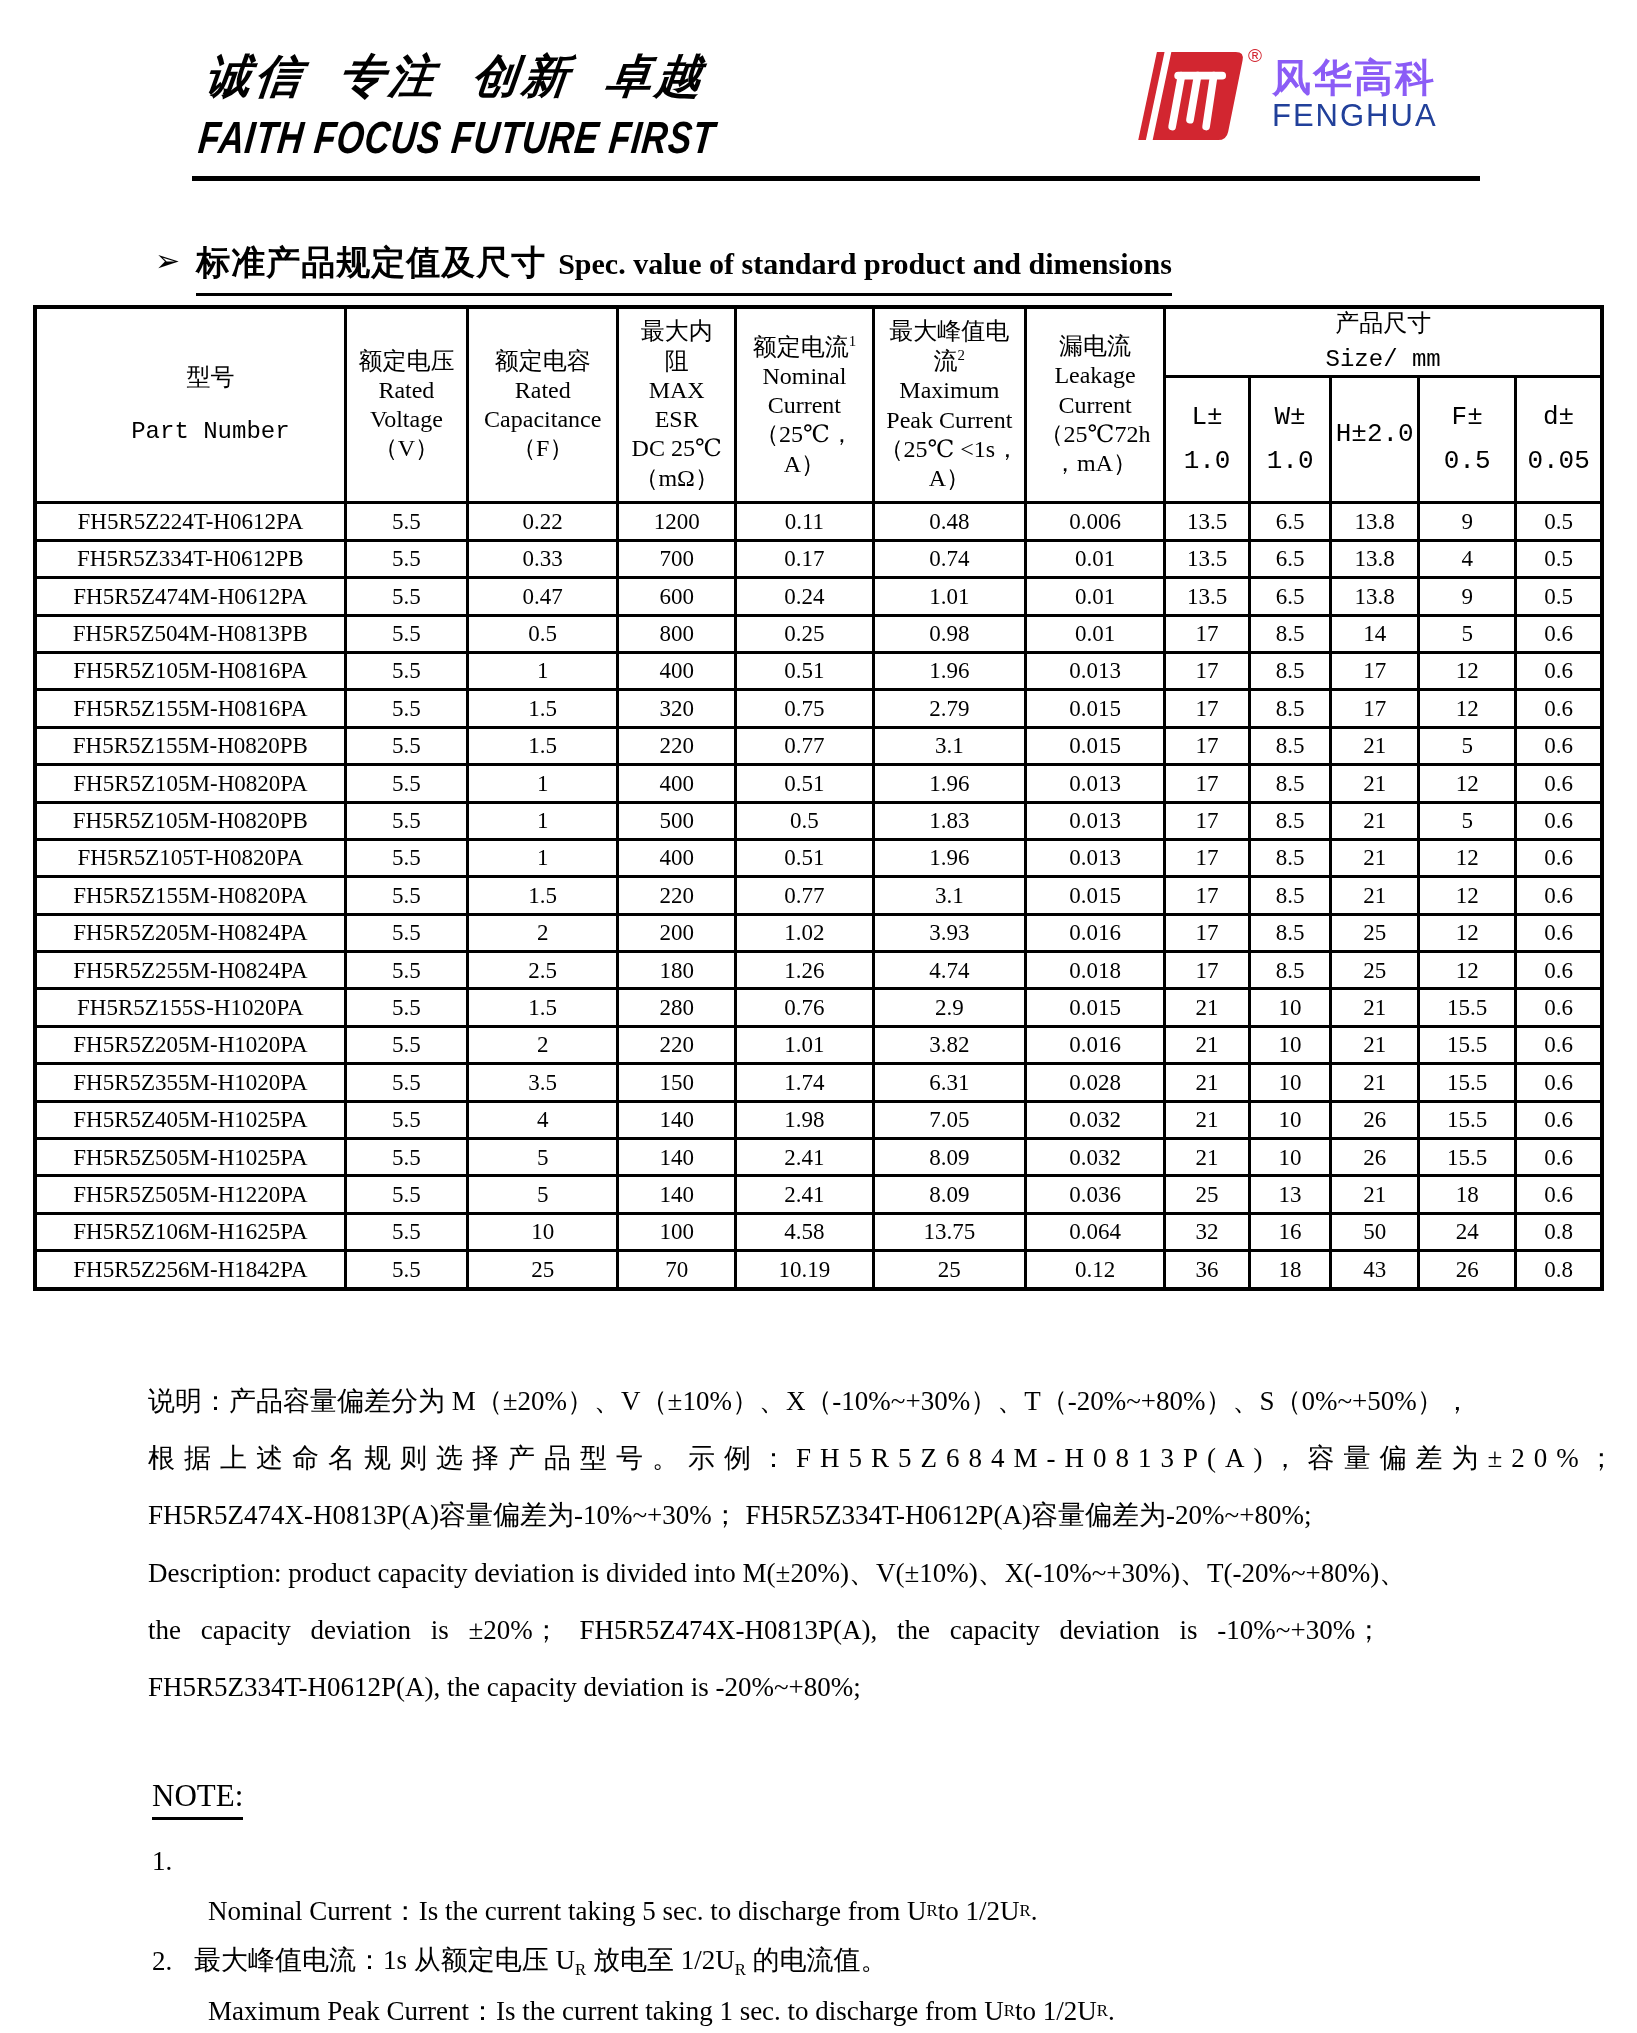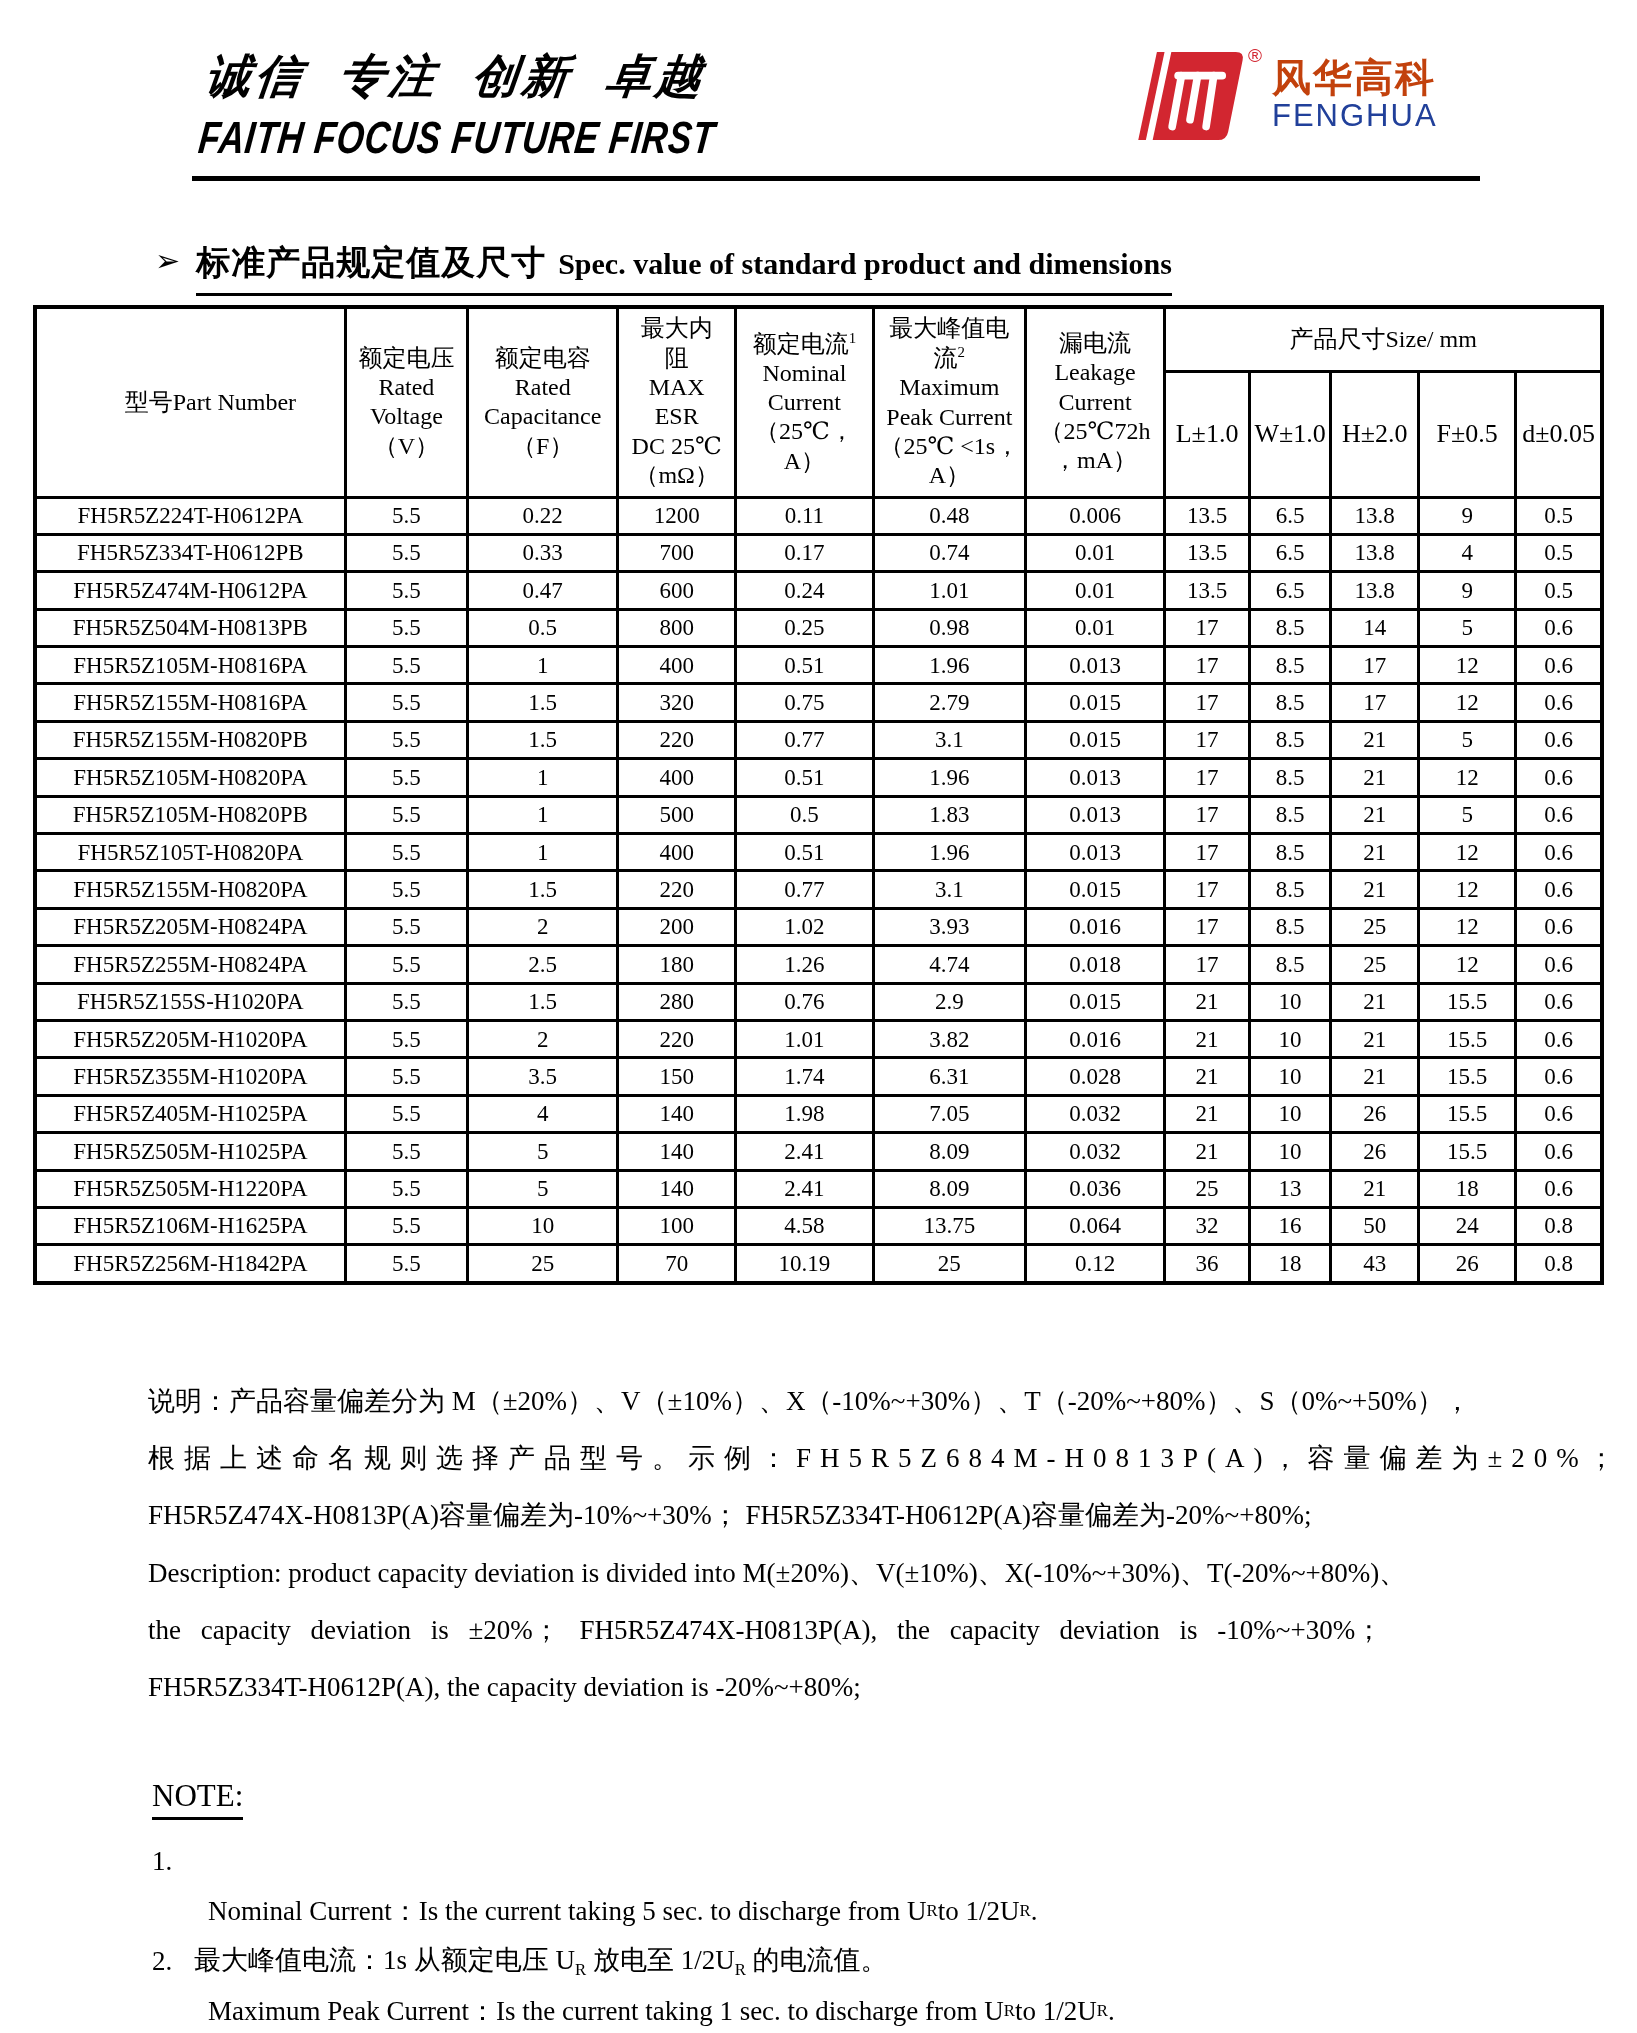--- a/index.html
+++ b/index.html
@@ -33,21 +33,21 @@
   
   table.spec{
     position:absolute;left:33px;top:305px;width:1571px;border-collapse:collapse;table-layout:fixed;
     border:4px solid #000;
   }
   table.spec th,table.spec td{border:3px solid #000;padding:0;text-align:center;vertical-align:middle;}
   table.spec thead th{font-weight:normal;font-size:24px;}
   tr.hrow1{height:64px;}
   tr.hrow2{height:126px;}
   th .v{display:flex;flex-direction:column;justify-content:space-evenly;align-items:center;height:100%;line-height:1.22;}
-  th .vc{display:flex;flex-direction:row;justify-content:center;align-items:center;height:100%;line-height:1.3;}
+  th .vc{display:flex;flex-direction:column;justify-content:center;align-items:center;height:100%;line-height:1.3;font-family:Liberation Mono, monospace;}
   th.th-pn .vc{row-gap:22px;margin-left:40px;}
   th.th-size .vc{row-gap:4px;}
   th.th-dim .vc{row-gap:10px;font-size:26px;}
   sup.fnsup{font-size:0.62em;}
   table.spec tbody td{height:34.4px;font-size:23px;line-height:1.1;}
   
   .desc{position:absolute;left:148px;top:1372px;font-size:27px;}
   .desc .dline{height:57.4px;display:flex;align-items:center;white-space:nowrap;}
   .desc .stretch-zh{letter-spacing:9px;}
   .desc .stretch-en{word-spacing:13px;}
@@ -73,21 +73,21 @@
       <path d="M44 2 L120 2 Q130 2 128 12 L111 96 Q109 106 99 106 L22 106 Z" fill="#d22630"></path>
       <g stroke="#ffffff" stroke-width="9" fill="none" stroke-linecap="round">
         <path d="M52 30 L104 30"></path>
         <path d="M56 30 L45 90"></path>
         <path d="M75 30 L66 82"></path>
         <path d="M94 30 L85 90"></path>
       </g>
     </svg>
     <span class="reg">®</span>
     <div class="logo-text">
-      <div class="logo-zh" style="color:#c2410c">风华高科</div>
+      <div class="logo-zh" style="color:#8b5cf6">风华高科</div>
       <div class="logo-en" style="color:#21409a">FENGHUA</div>
     </div>
   </div>
 
   <div class="rule"></div>
 
   <div class="title-row">
     <span class="bullet">➢</span><span class="title-underline"><span class="title-zh">标准产品规定值及尺寸</span><span class="title-en">Spec. value of standard product and dimensions</span></span>
   </div>
 

